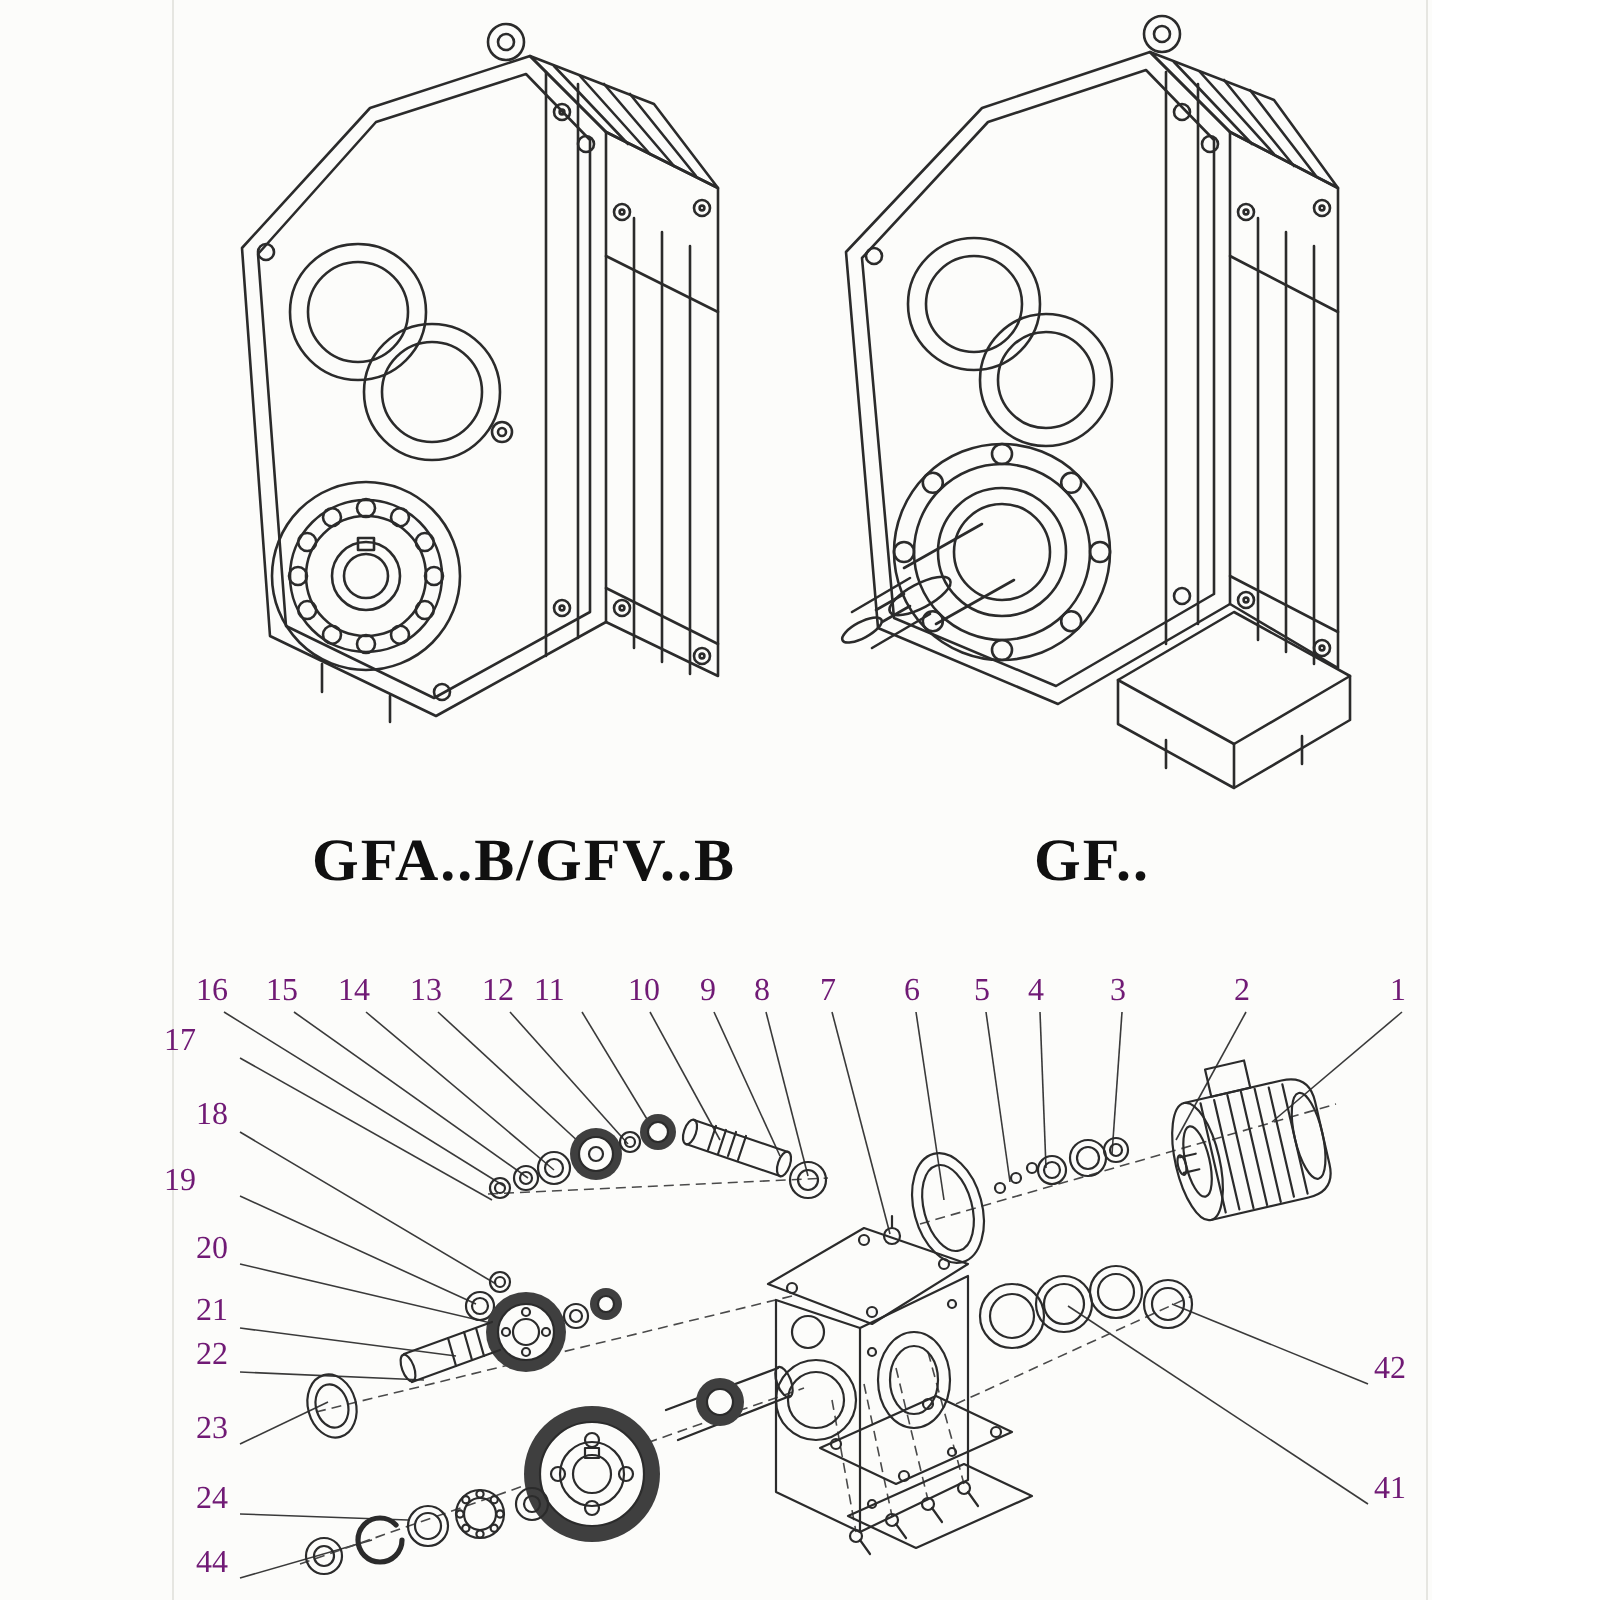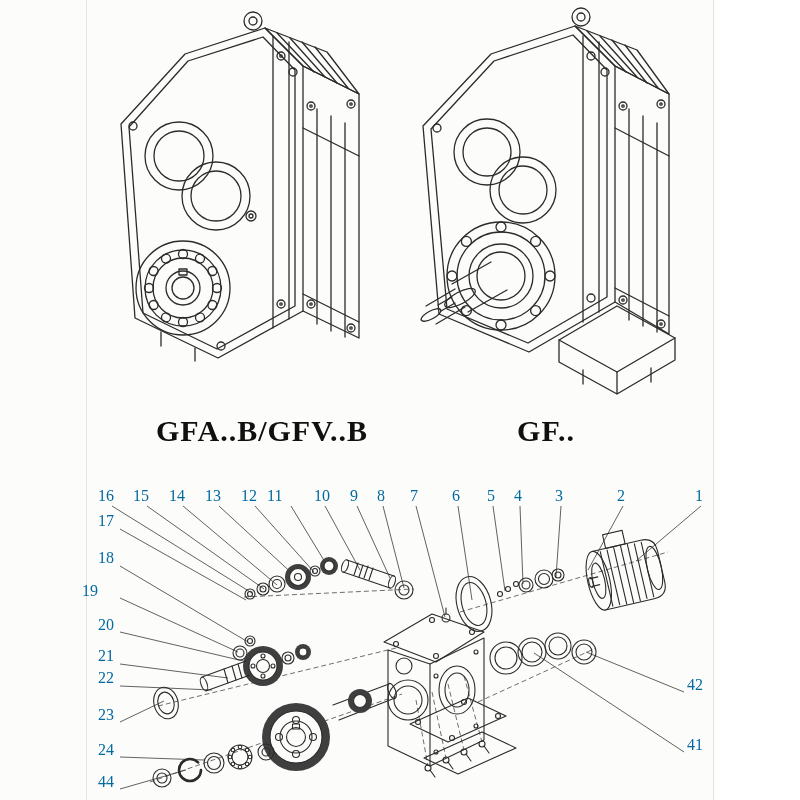--- a/index.html
+++ b/index.html
@@ -7,21 +7,21 @@
     position:relative;width:716px;height:800px;background:#fcfcfa;
     overflow:hidden;font-family:"Liberation Serif",serif;color:#161616;
   }
   .page-edge{position:absolute;top:0;bottom:0;width:1px;background:#e6e6e1;}
   .fig{position:absolute;}
   .model-label{
     position:absolute;font-weight:700;font-size:30px;letter-spacing:1px;
     transform:translateX(-50%);white-space:nowrap;color:#101010;
   }
   .callout{
-    position:absolute;font-size:16px;line-height:16px;color:#0369a1;
+    position:absolute;font-size:16px;line-height:16px;color:#701a75;
     font-family:"Liberation Serif",serif;
   }
   svg{display:block;}
 </style>
 </head>
 <body>
 
 <div class="page">
 
   <div class="page-edge" style="left:86px"></div>
@@ -384,21 +384,21 @@
   <span class="callout" style="left:350px;top:488px">9</span>
   <span class="callout" style="left:377px;top:488px">8</span>
   <span class="callout" style="left:410px;top:488px">7</span>
   <span class="callout" style="left:452px;top:488px">6</span>
   <span class="callout" style="left:487px;top:488px">5</span>
   <span class="callout" style="left:514px;top:488px">4</span>
   <span class="callout" style="left:555px;top:488px">3</span>
   <span class="callout" style="left:617px;top:488px">2</span>
   <span class="callout" style="left:695px;top:488px">1</span>
 
-  <span class="callout" style="left:98px;top:513px">17</span>
+  <span class="callout" style="left:82px;top:513px">17</span>
   <span class="callout" style="left:98px;top:550px">18</span>
   <span class="callout" style="left:82px;top:583px">19</span>
   <span class="callout" style="left:98px;top:617px">20</span>
   <span class="callout" style="left:98px;top:648px">21</span>
   <span class="callout" style="left:98px;top:670px">22</span>
   <span class="callout" style="left:98px;top:707px">23</span>
   <span class="callout" style="left:98px;top:742px">24</span>
   <span class="callout" style="left:98px;top:774px">44</span>
 
   <span class="callout" style="left:687px;top:677px">42</span>

